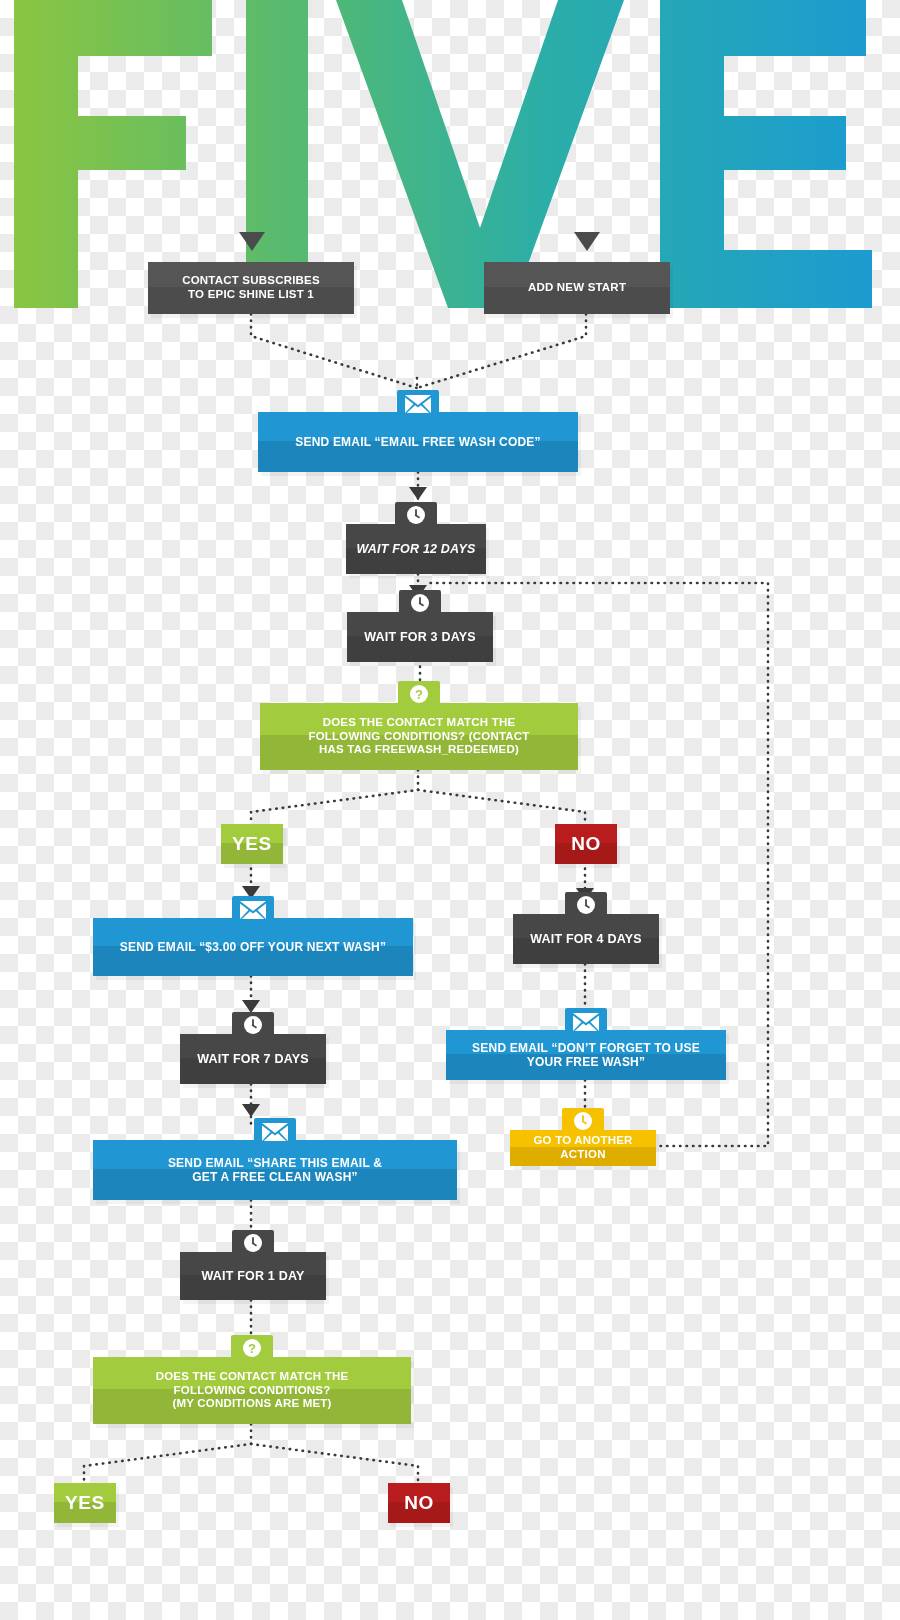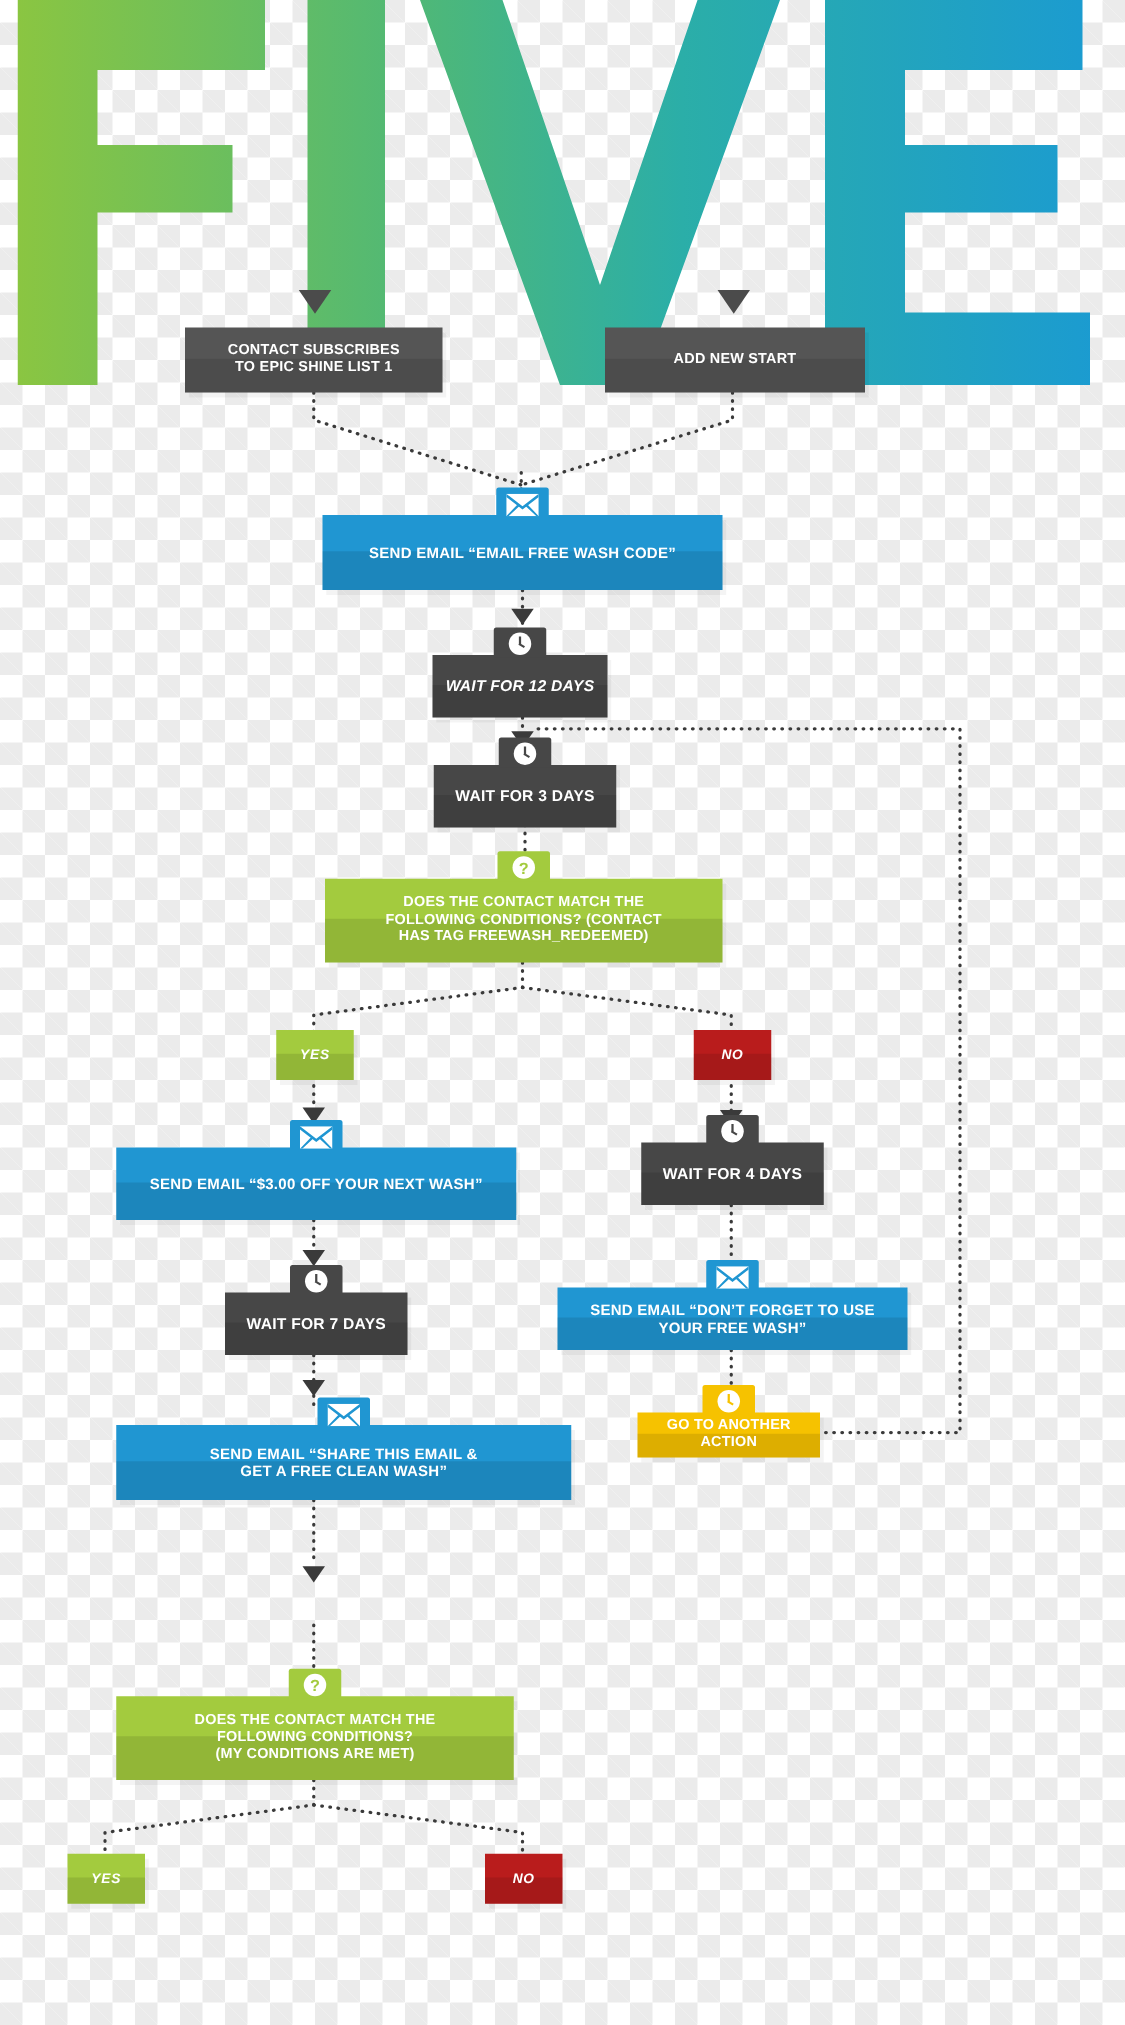--- a/index.html
+++ b/index.html
@@ -28,21 +28,21 @@
 
   
   .node::after{content:"";position:absolute;left:0;right:0;bottom:0;height:52%;
                background:rgba(0,0,0,0.10);z-index:1;}
 
   .trigger{background:#555555;font-size:11.5px;}
   .email  {background:#2096d2;font-size:12px;}
   .wait   {background:#474747;font-size:12.5px;}
   .cond   {background:#a3cb3e;font-size:11.5px;}
   .goto   {background:#f6c200;font-size:11.5px;align-items:center;}
-  .badge  {font-size:11px;letter-spacing:.6px;font-style:italic;}
+  .badge  {font-size:19px;letter-spacing:.6px;}
   .badge-yes{background:#a3cb3e;}
   .badge-no {background:#b91c1c;text-align:right;}
 
   
   .chip{position:absolute;width:42px;height:24px;top:-22px;left:50%;
         margin-left:-21px;border-radius:2px 2px 0 0;z-index:2;
         display:flex;align-items:flex-end;justify-content:center;}
   .chip.email-chip{background:#2096d2;}
   .chip.wait-chip {background:#474747;}
   .chip.cond-chip {background:#a3cb3e;}
@@ -139,21 +139,21 @@
     </svg>
   </div>
 
   <div class="node trigger" style="left:148px;top:262px;width:206px;height:52px;">
     <div class="txt">
       <div>CONTACT SUBSCRIBES</div>
       <div>TO EPIC SHINE LIST 1</div>
     </div>
   </div>
 
-  <div class="node trigger" style="left:484px;top:262px;width:208px;height:52px;">
+  <div class="node trigger" style="left:484px;top:262px;width:186px;height:52px;">
     <div class="txt">
       <div>ADD NEW START</div>
     </div>
   </div>
 
   <div class="node email" style="left:258px;top:412px;width:320px;height:60px;">
     <span class="chip email-chip">
       <svg width="26" height="18" viewBox="0 0 26 18">
           <rect x="0" y="0" width="26" height="18" fill="#fff"></rect>
           <path d="M0,0 L13,10 L26,0 L26,2.5 L13,12.5 L0,2.5 Z" fill="#2096d2"></path>
@@ -286,20 +286,32 @@
           <circle cx="10" cy="10" r="9" fill="#fff"></circle>
           <path d="M9.1,4.2 h1.8 v6.1 h-1.8 z" fill="#f6c200"></path>
           <path d="M9.6,9.3 l4.4,2.6 l-0.9,1.5 l-4.4,-2.6 z" fill="#f6c200"></path>
         </svg>
     </span>
     <div class="txt">
       <div>GO TO ANOTHER ACTION</div>
     </div>
   </div>
 
+  <div class="node wait" style="left:180px;top:1252px;width:146px;height:48px;">
+    <span class="chip wait-chip">
+      <svg width="20" height="20" viewBox="0 0 20 20">
+          <circle cx="10" cy="10" r="9" fill="#fff"></circle>
+          <path d="M9.1,4.2 h1.8 v6.1 h-1.8 z" fill="#474747"></path>
+          <path d="M9.6,9.3 l4.4,2.6 l-0.9,1.5 l-4.4,-2.6 z" fill="#474747"></path>
+        </svg>
+    </span>
+    <div class="txt">
+      <div>WAIT FOR 1 DAY</div>
+    </div>
+  </div>
 
   <div class="node cond" style="left:93px;top:1357px;width:318px;height:67px;">
     <span class="chip cond-chip">
       <svg width="20" height="20" viewBox="0 0 20 20">
           <circle cx="10" cy="10" r="9" fill="#fff"></circle>
           <text x="10" y="15" font-family="Liberation Sans, sans-serif" font-size="13" font-weight="bold" fill="#a3cb3e" text-anchor="middle">?</text>
         </svg>
     </span>
     <div class="txt">
       <div>DOES THE CONTACT MATCH THE</div>

